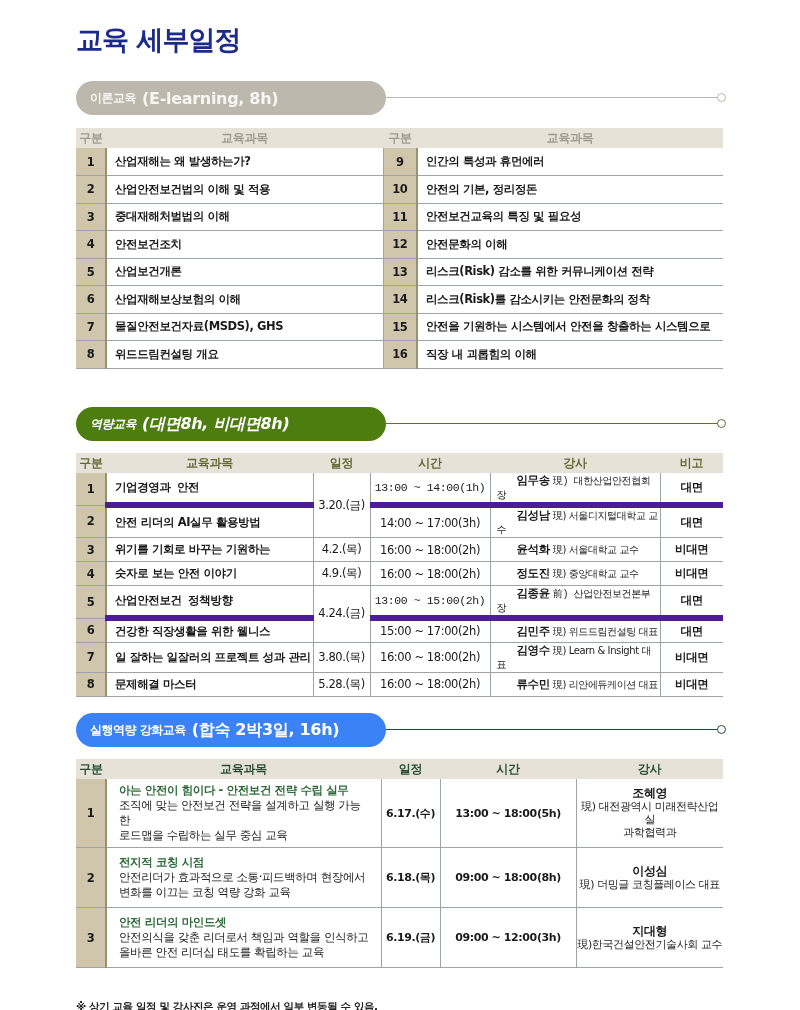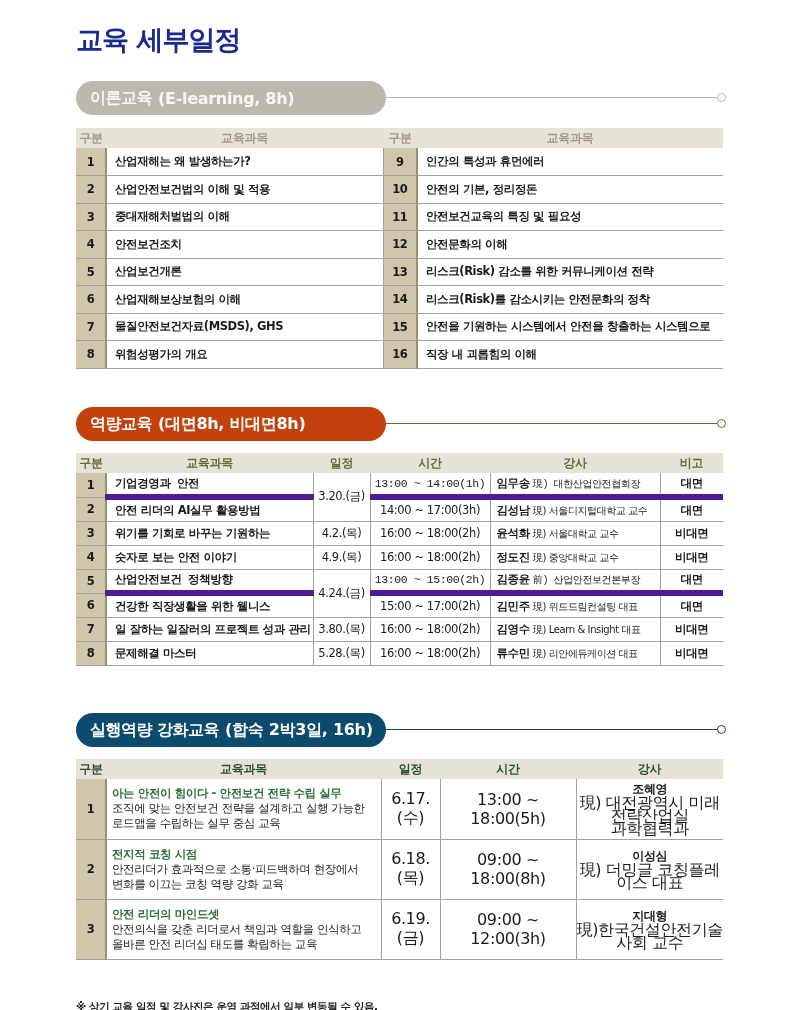--- a/index.html
+++ b/index.html
@@ -3,63 +3,63 @@
 <meta charset="utf-8">
 <style>
   * { box-sizing: border-box; margin: 0; padding: 0; }
   html, body { width: 800px; height: 1010px; background: #ffffff; overflow: hidden; }
   body { font-family: "DejaVu Sans", "Liberation Sans", sans-serif; color: #1a1a1a; position: relative; }
 
   .page-title { position: absolute; left: 76px; top: 22px; font-size: 27px; font-weight: bold; color: #1b2a8c; letter-spacing: -1px; }
 
   .section-header { position: absolute; left: 76px; width: 650px; height: 34px; }
   .section-pill { position: absolute; left: 0; top: 0; height: 34px; width: 310px; border-radius: 17px; display: flex; align-items: center; padding-left: 14px; color: #fff; }
-  .section-pill .main { font-size: 16px; font-weight: bold; letter-spacing: -0.5px; }
+  .section-pill .main { font-size: 12px; font-weight: bold; letter-spacing: -0.5px; }
   .section-pill .sub { font-size: 16px; font-weight: bold; margin-left: 6px; letter-spacing: -0.3px; }
   .section-line { position: absolute; left: 310px; right: 8px; top: 16px; height: 1px; }
   .section-dot { position: absolute; right: 0; top: 12px; width: 9px; height: 9px; border-radius: 50%; background: #fff; border: 1.5px solid; }
 
   .s1 .section-pill { background: #bdb8ae; }
   .s1 .section-pill .main, .s1 .section-pill .sub { color: #f8f6f2; }
   .s1 .section-line { background: #bdb8ae; }
   .s1 .section-dot { border-color: #bdb8ae; }
 
-  .s2 .section-pill { background: #c2410c; }
+  .s2 .section-pill { background: #4d7c0f; font-style: italic; }
   .s2 .section-line { background: #656a36; }
   .s2 .section-dot { border-color: #656a36; }
 
-  .s3 .section-pill { background: #0c4a6e; }
+  .s3 .section-pill { background: #3b82f6; }
   .s3 .section-line { background: #1f4a2e; }
   .s3 .section-dot { border-color: #1f4a2e; }
 
   table { position: absolute; left: 76px; width: 647px; border-collapse: collapse; table-layout: fixed; }
   th { background: #e6e2d8; font-size: 12px; font-weight: bold; height: 20px; text-align: center; letter-spacing: -0.3px; }
   td { font-size: 11.5px; font-weight: bold; border-bottom: 1px solid #9da3a6; height: 27.5px; letter-spacing: -0.4px; }
   td.num { background: #cfc6ab; text-align: center; border-right: 2px solid #9a9175; }
   td.subj { padding-left: 8px; }
   td.sep { border-left: 1px solid #9da3a6; }
   .t1 th { color: #a09a8c; }
   .t2 th { color: #656a36; }
   .t3 th { color: #2a4e35; }
   .t1 th.gubun, .t2 th.gubun, .t3 th.gubun { background: #e6e2d8; }
   .t2 td { height: 24px; font-size: 11.5px; }
   .t2 td.c { text-align: center; font-weight: normal; border-left: 1px solid #9da3a6; }
   .t2 td.inst { font-weight: normal; padding-left: 6px; border-left: 1px solid #9da3a6; font-size: 10px; }
-  .t2 td.inst b { font-size: 11.5px; margin-right: 3px; }
+  .t2 td.inst b { font-size: 11.5px; margin-right: 3px; margin-left: 20px; }
   .t2 td.note { text-align: center; border-left: 1px solid #9da3a6; }
   .t2 td.light { border-bottom: 6px solid #4c1d95; font-family: Liberation Mono, monospace; }
 
   .t3 td { height: 60px; }
-  .t3 td.subj { padding: 4px 5px; line-height: 15px; }
+  .t3 td.subj { padding: 4px 12px; line-height: 15px; }
   .t3 .ttl { color: #2e6b3a; font-weight: bold; font-size: 11.5px; display: block; }
   .t3 .desc { font-weight: normal; font-size: 11.5px; display: block; color: #1a1a1a; }
-  .t3 td.c { text-align: center; border-left: 1px solid #9da3a6; font-weight: normal; font-size: 16px; }
+  .t3 td.c { text-align: center; border-left: 1px solid #9da3a6; font-weight: bold; font-size: 11px; }
   .t3 td.inst { text-align: center; border-left: 1px solid #9da3a6; line-height: 13px; }
   .t3 .iname { font-weight: bold; font-size: 12px; display: block; }
-  .t3 .iorg { font-weight: normal; font-size: 16px; display: block; }
+  .t3 .iorg { font-weight: normal; font-size: 11px; display: block; }
 
   .footnote { position: absolute; left: 76px; top: 1000px; font-size: 10.5px; font-weight: bold; color: #222; letter-spacing: -0.4px; }
 </style>
 </head>
 <body>
 
 <div class="page-title">교육 세부일정</div>
 
 <div class="section-header s1" style="top:81px;">
   <div class="section-pill">
@@ -123,21 +123,21 @@
         <td class="subj">리스크(Risk)를 감소시키는 안전문화의 정착</td>
       </tr>
       <tr>
         <td class="num">7</td>
         <td class="subj">물질안전보건자료(MSDS), GHS</td>
         <td class="num sep">15</td>
         <td class="subj">안전을 기원하는 시스템에서 안전을 창출하는 시스템으로</td>
       </tr>
       <tr>
         <td class="num">8</td>
-        <td class="subj">위험성평가의 개요</td>
+        <td class="subj">위드드림컨설팅 개요</td>
         <td class="num sep">16</td>
         <td class="subj">직장 내 괴롭힘의 이해</td>
       </tr>
     </tbody>
 </table>
 
 <div class="section-header s2" style="top:407px;">
   <div class="section-pill" style="width:310px;">
     <span class="main">역량교육</span>
     <span class="sub">(대면8h, 비대면8h)</span>

